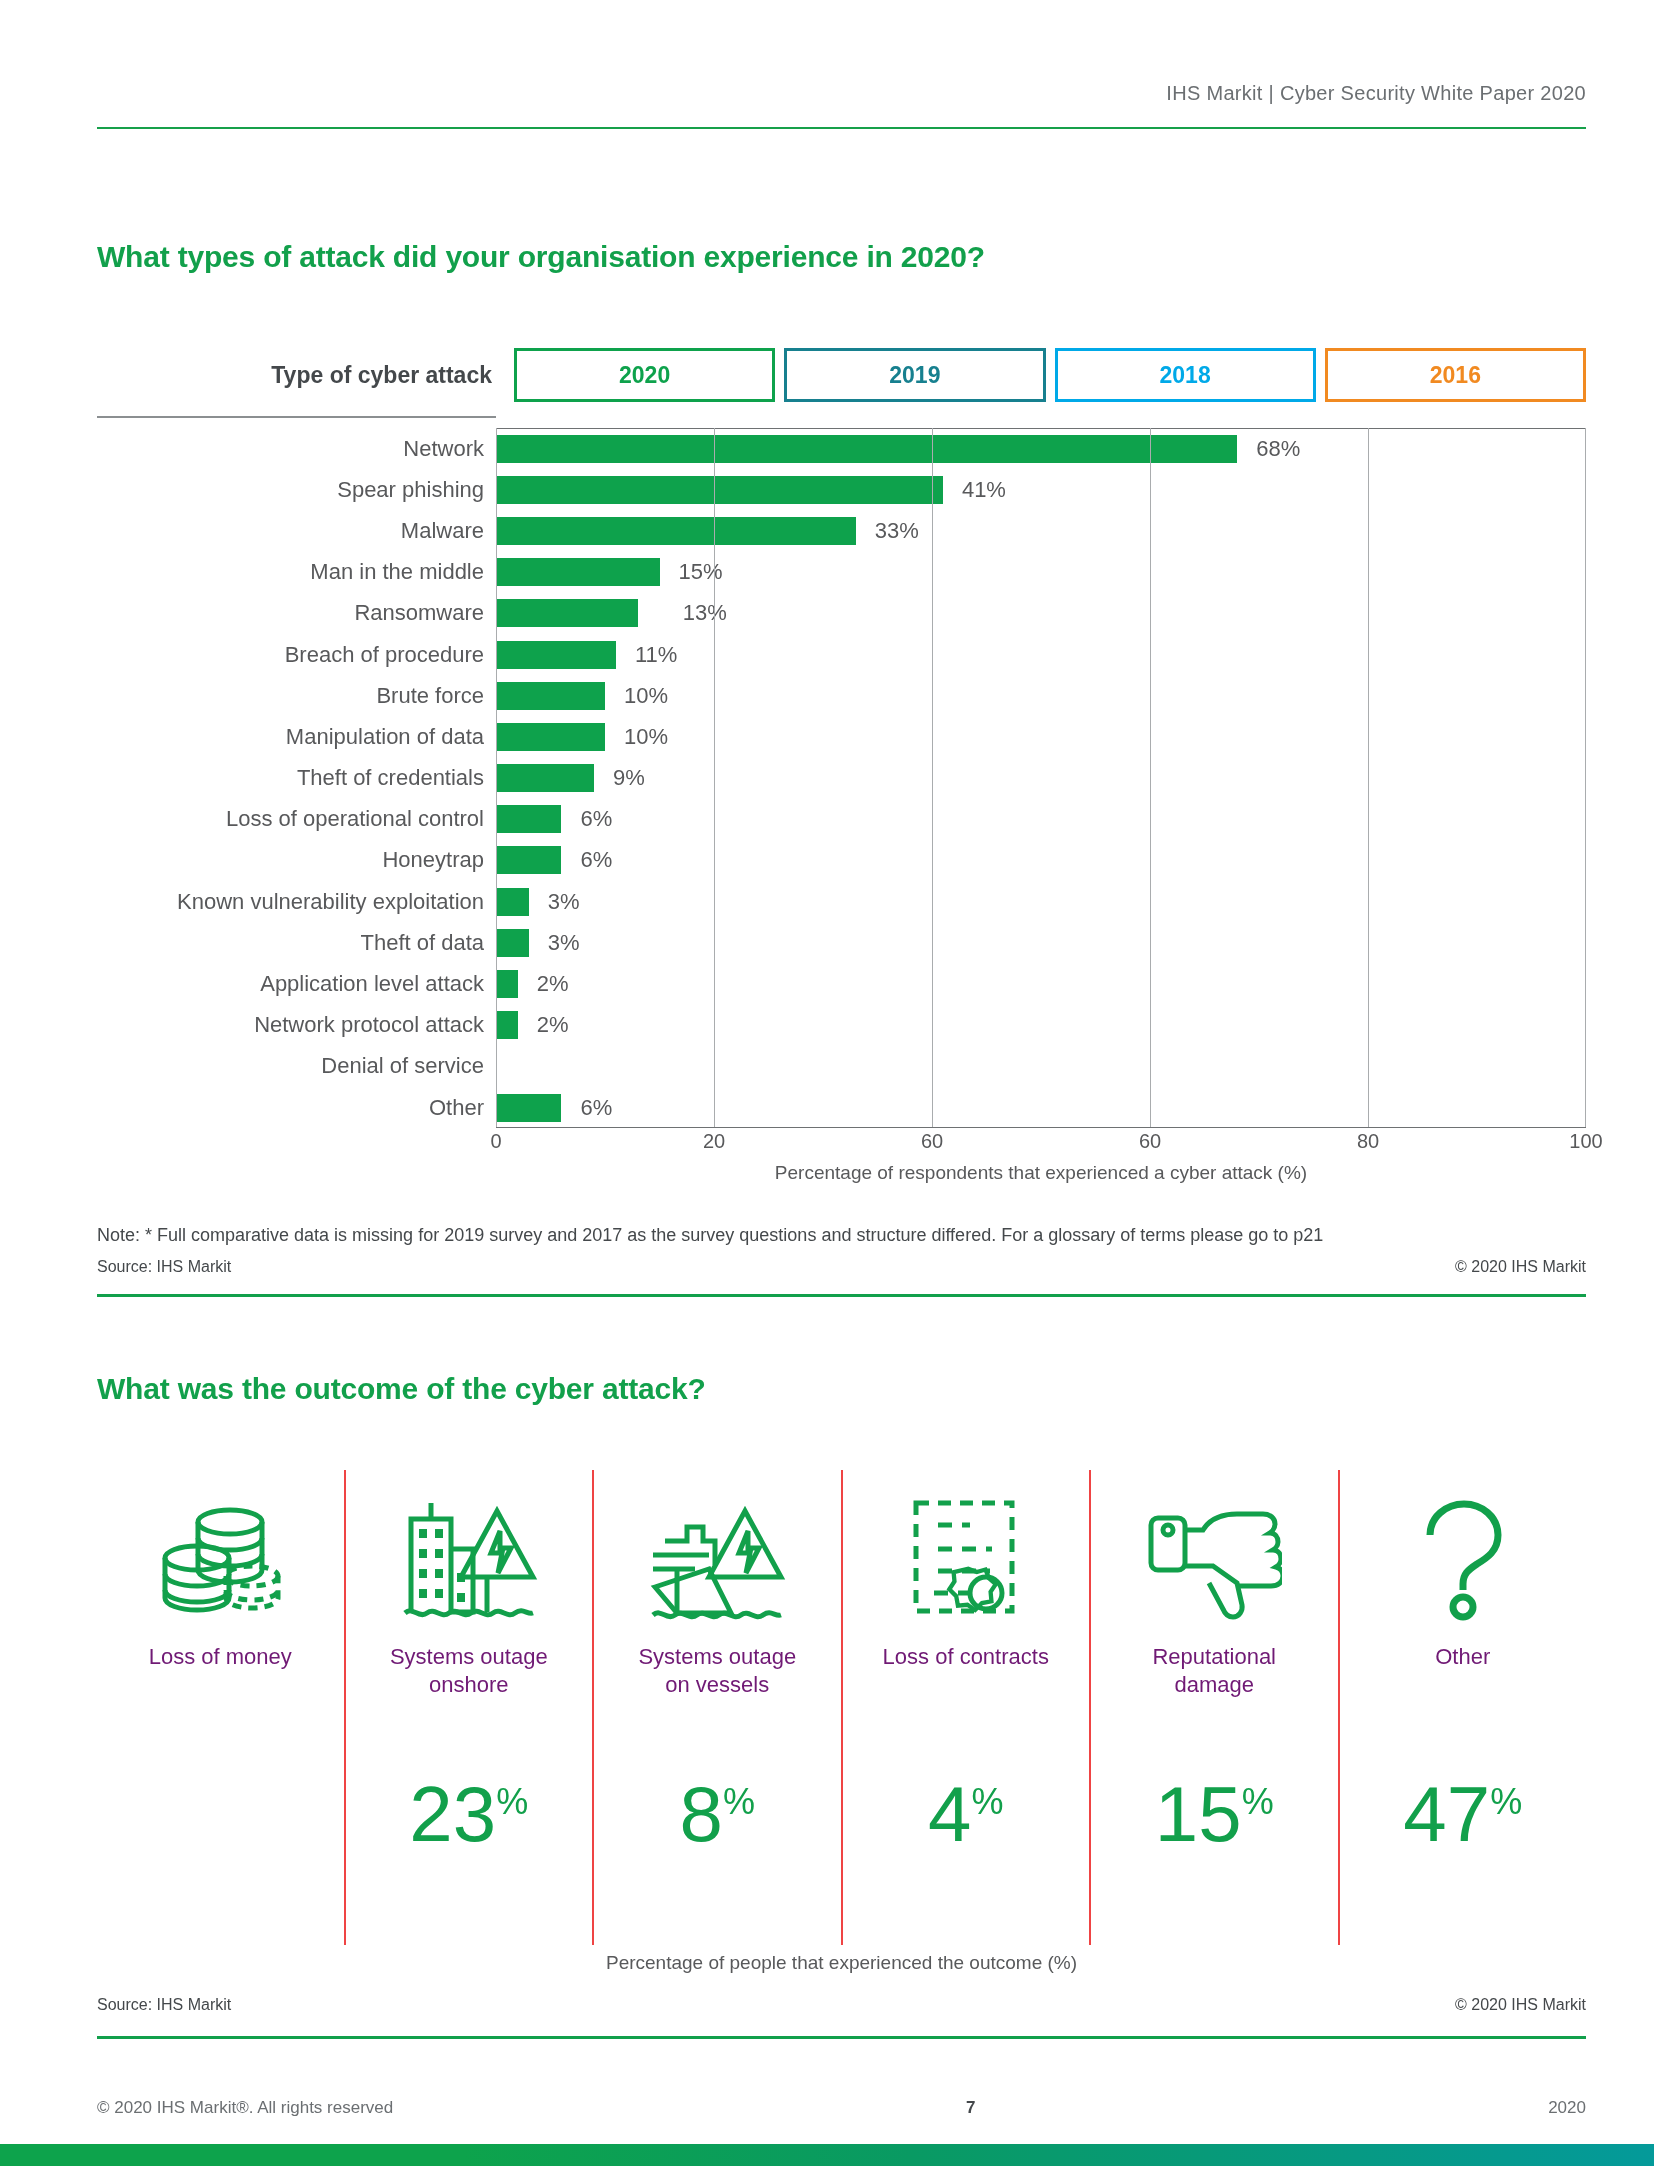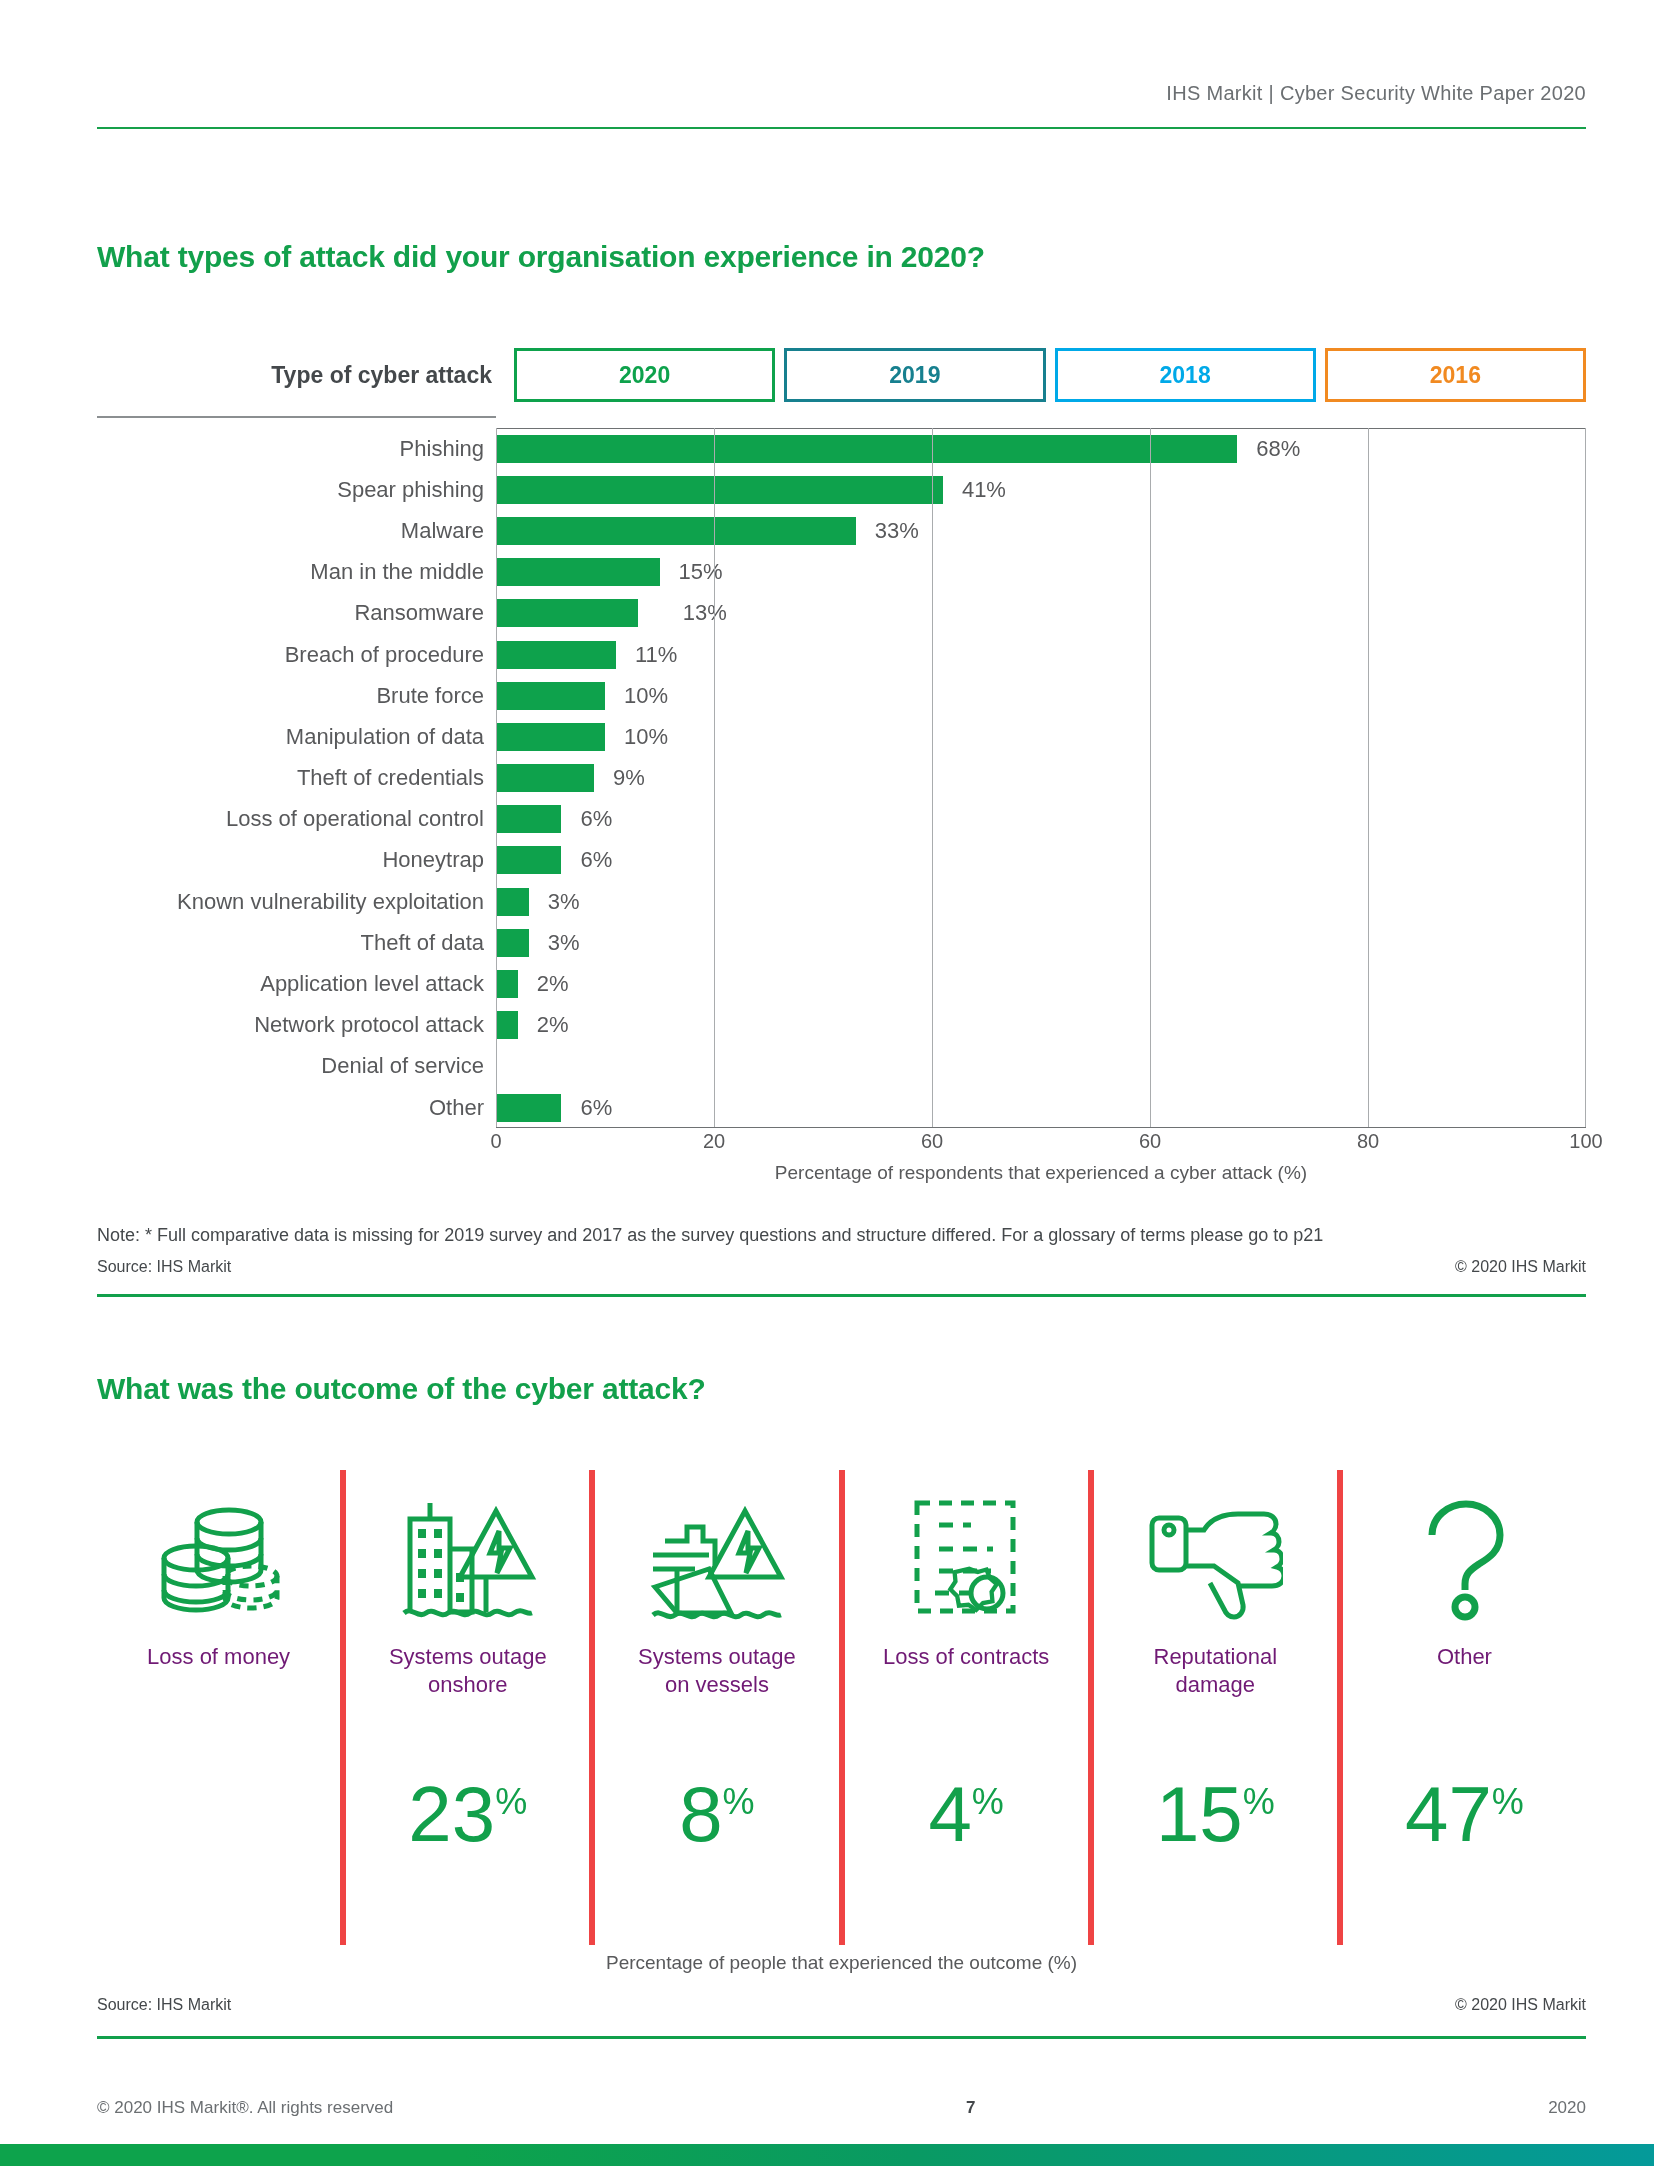--- a/index.html
+++ b/index.html
@@ -121,21 +121,21 @@
 
   
   .outcomes {
     position: absolute; left: 97px; top: 1470px; width: 1489px; height: 475px;
     display: flex;
   }
   .ocol {
     flex: 1; position: relative; display: flex; flex-direction: column;
     align-items: center;
   }
-  .ocol + .ocol { border-left: 6px solid #ef4444; }
+  .ocol + .ocol { border-left: 2px solid #ef4444; }
   .oicon {
     height: 165px; display: flex; align-items: center; justify-content: center;
     padding-top: 14px;
   }
   .olabel {
     font-size: 22px; color: #701a75; text-align: center; line-height: 1.28;
     margin-top: 8px; white-space: pre-line;
   }
   .ovalue {
     position: absolute; bottom: 92px; left: 0; right: 0;
@@ -183,21 +183,21 @@
   <div class="legend-box" style="border-color: rgb(14, 162, 76); color: rgb(14, 162, 76);">2020</div>
       <div class="legend-box" style="border-color: rgb(23, 128, 143); color: rgb(23, 128, 143);">2019</div>
       <div class="legend-box" style="border-color: rgb(0, 169, 232); color: rgb(0, 169, 232);">2018</div>
       <div class="legend-box" style="border-color: rgb(241, 138, 33); color: rgb(241, 138, 33);">2016</div>
     </div>
   <div class="legend-underline"></div>
 
   <div class="chart-wrap">
     <div class="chart-rows" id="chart-rows">
         <div class="crow">
-          <div class="cat">Phishing</div>
+          <div class="cat">Network</div>
           <div class="plot">
             <div class="bar" style="width: 68%; background: rgb(14, 162, 76);"></div>
             <div class="bar-lbl" style="left: 68%;">68%</div>
           </div>
         </div>
         <div class="crow">
           <div class="cat">Spear phishing</div>
           <div class="plot">
             <div class="bar" style="width: 41%; background: rgb(14, 162, 76);"></div>
             <div class="bar-lbl" style="left: 41%;">41%</div>

